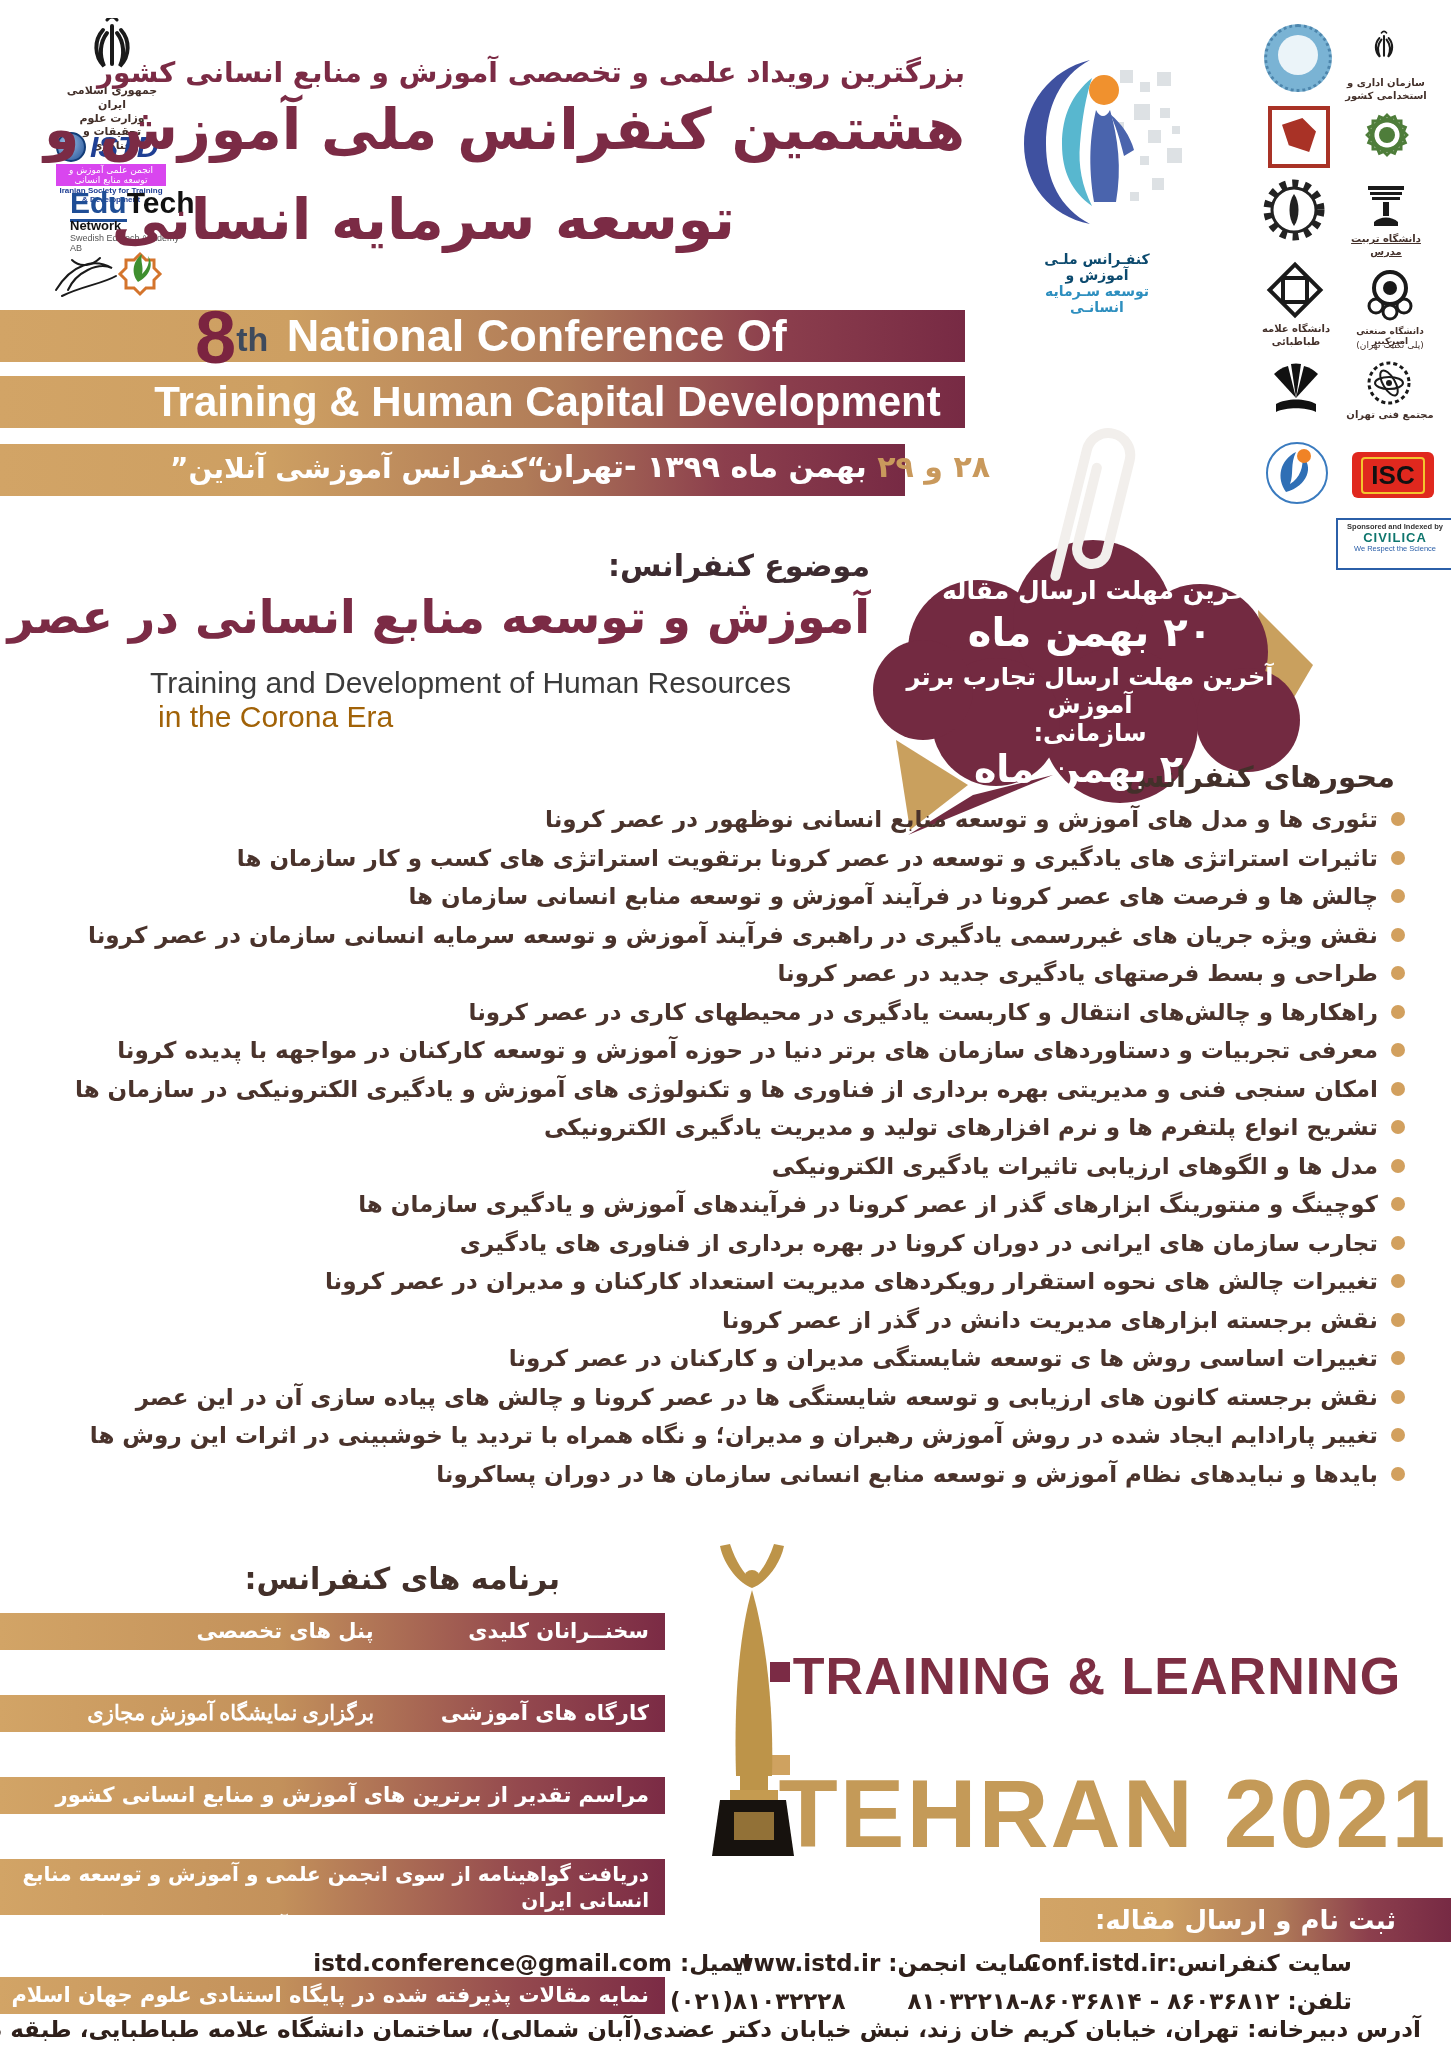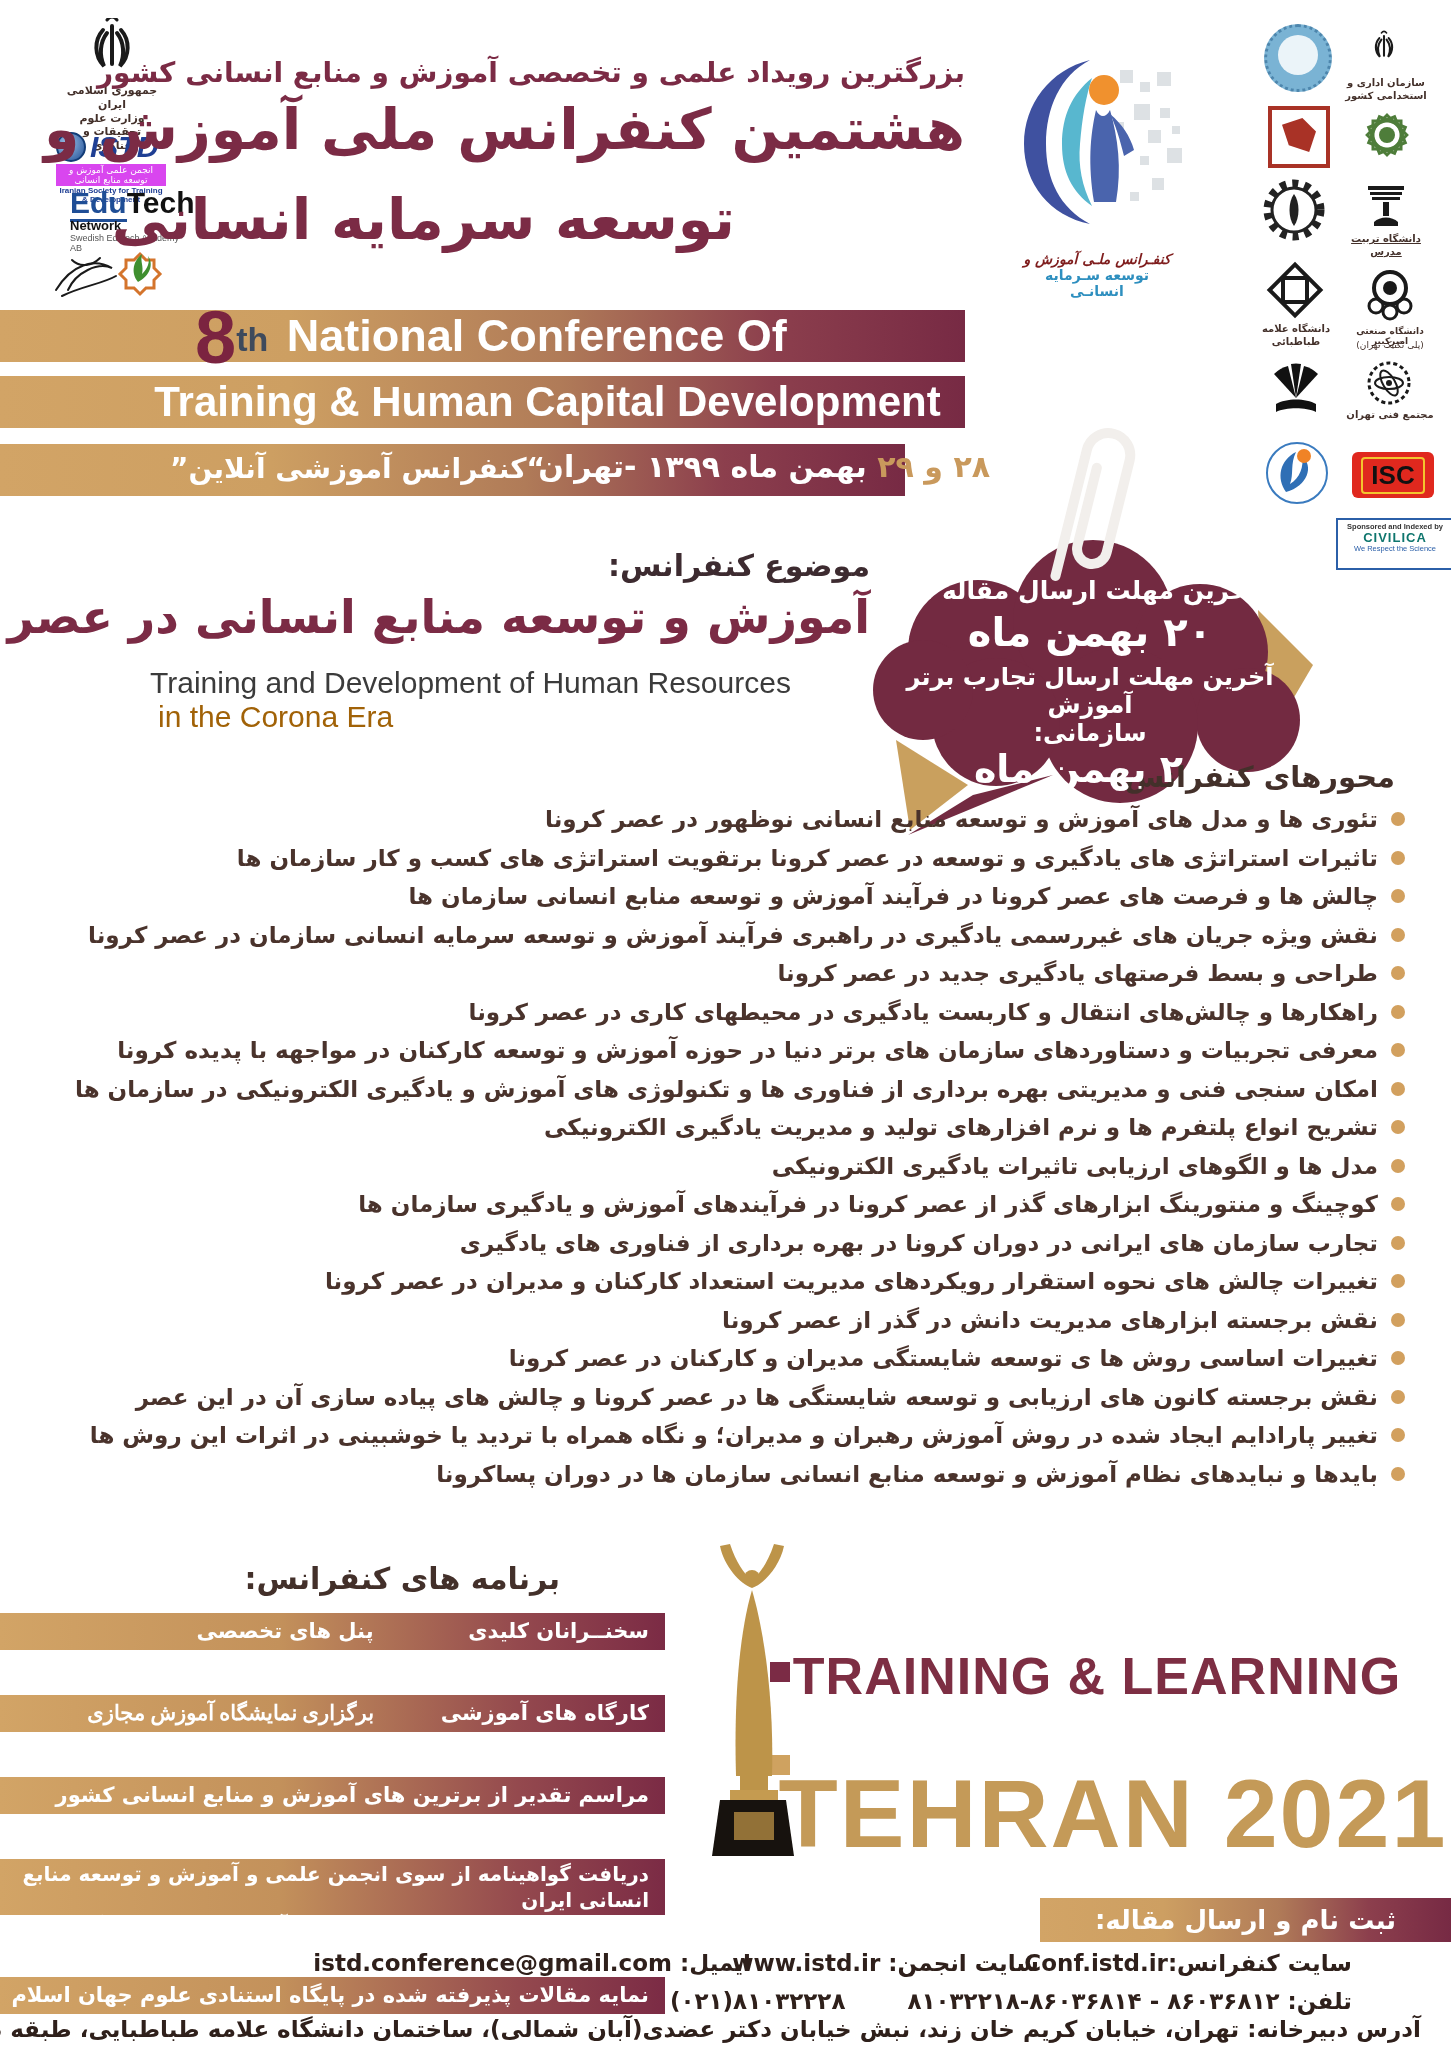--- a/index.html
+++ b/index.html
@@ -98,21 +98,21 @@
           <rect x="118" y="140" width="9" height="9"></rect>
         <rect x="160" y="74" width="8" height="8"></rect>
           <rect x="104" y="70" width="8" height="8"></rect>
       </g>
       <path d="M78,8 C38,18 12,52 12,92 C12,132 38,164 78,172 C48,156 34,128 34,92 C34,56 48,24 78,8 Z" fill="#3f51a0"></path>
       <path d="M80,26 C60,42 50,64 50,92 C50,120 60,140 80,154 C70,134 66,114 68,92 C70,66 74,44 80,26 Z" fill="#58b7cf"></path>
       <circle cx="92" cy="38" r="15" fill="#f0912e"></circle>
       <path d="M84,58 C78,84 76,112 82,150 L104,150 C110,116 106,86 98,58 C94,66 88,66 84,58 Z" fill="#4a64ad"></path>
       <path d="M98,62 C110,72 118,84 122,98 L112,104 C108,88 104,74 98,62 Z" fill="#4a64ad"></path>
     </svg>
-    <div class="rtl b center" style="width:150px;margin:0 0 0 10px;font-size:14px;color:#7f1d1d;font-style:italic;">کنفـرانس ملـی آموزش و</div>
+    <div class="rtl b center" style="width:150px;margin:0 0 0 10px;font-size:14px;color:#0c4a6e;">کنفـرانس ملـی آموزش و</div>
     <div class="rtl b center" style="width:150px;margin:0 0 0 10px;font-size:14px;color:#2e8fbf;">توسعه سـرمایه انسانـی</div>
   </div>
 
   <div class="abs" style="left:1358px;top:20px;width:52px;height:56px;">
     <svg width="52" height="56" viewBox="0 0 100 62">
       <g transform="translate(50,2)" stroke="#1a1a1a" stroke-width="4" fill="none" stroke-linecap="round">
         <path d="M0,6 L0,44"></path>
         <path d="M-9,10 C-18,20 -18,36 -8,46 C-13,35 -12,22 -5,13"></path>
         <path d="M9,10 C18,20 18,36 8,46 C13,35 12,22 5,13"></path>
         <path d="M-5,0 C-2,-4 2,-4 5,0" stroke-width="3"></path>

